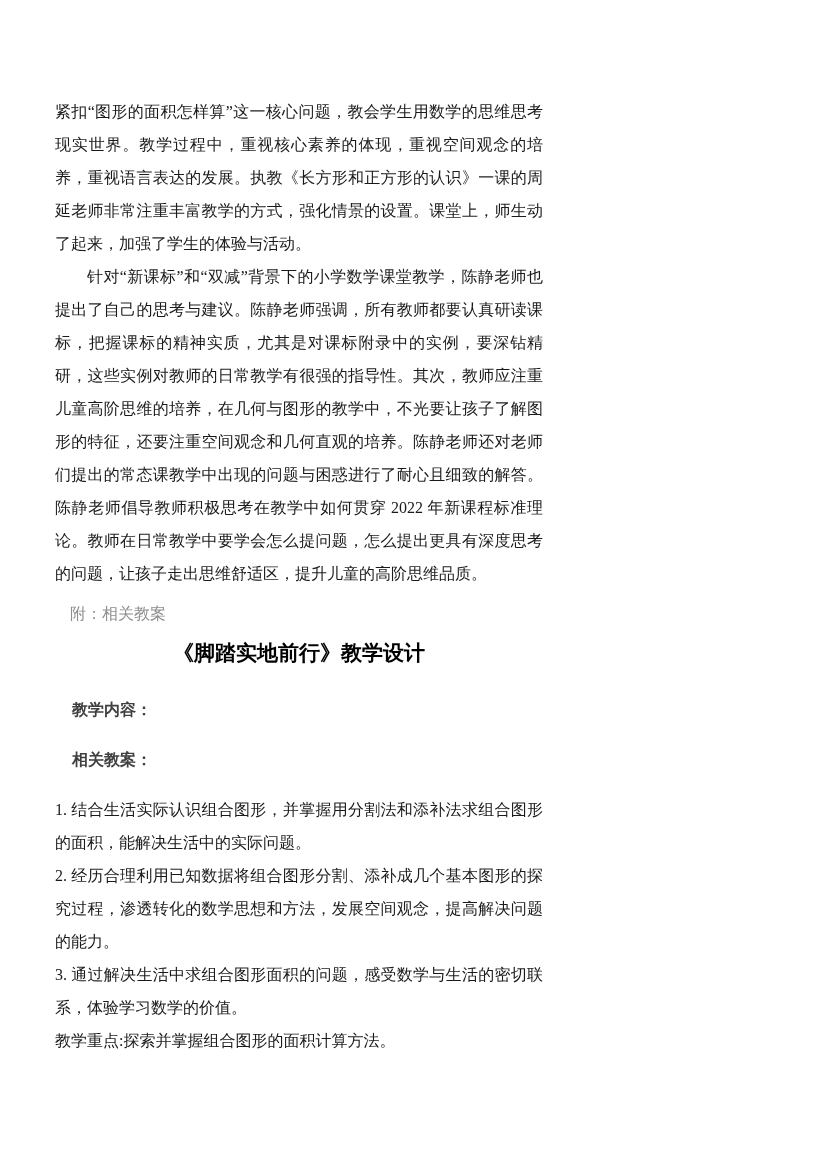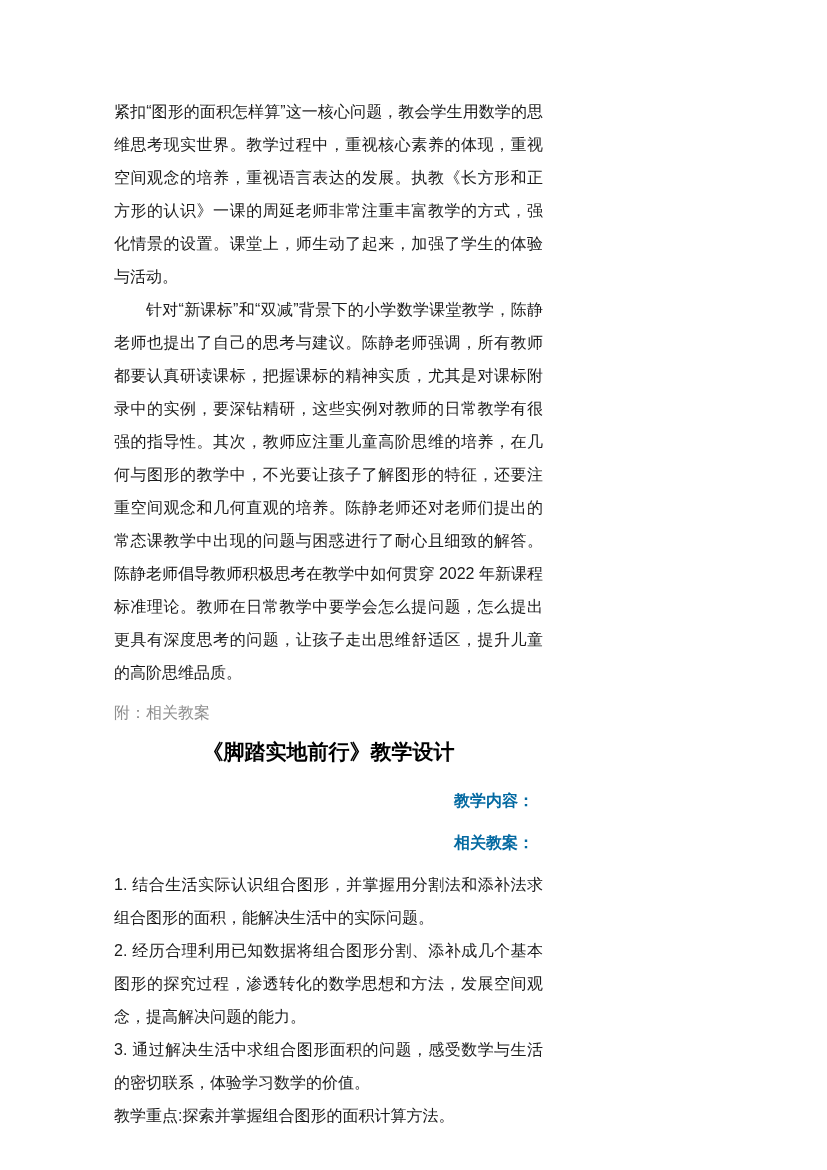--- a/index.html
+++ b/index.html
@@ -7,55 +7,54 @@
     padding: 0;
     background: #ffffff;
   }
   .page {
     position: relative;
     width: 663px;
     height: 1170px;
     background: #ffffff;
     overflow: hidden;
     box-sizing: border-box;
-    padding: 95px 120px 0 114px;
-    font-family: Liberation Sans, sans-serif;
+    padding: 95px 120px 0 55px;
+    font-family: Liberation Serif, serif;
     color: #1a1a1a;
   }
   .body-par {
     margin: 0;
     font-size: 16px;
     line-height: 33px;
     text-align: justify;
     color: #1a1a1a;
   }
   .body-par.indent {
     text-indent: 32px;
   }
   .attachment-note {
-    margin: 7px 0 0 0;
+    margin: 7px 0 0 15px;
     font-size: 16px;
     line-height: 33px;
     color: #8e8e8e;
   }
   .doc-title {
     margin: 0;
     font-size: 21px;
     line-height: 46px;
     font-weight: bold;
     text-align: center;
     color: #000000;
   }
   .sec-heading {
-    margin: 9px;
+    margin: 17px;
     font-size: 16px;
     line-height: 33px;
     font-weight: bold;
-    color: #0369a1;
-    text-align: right;
+    color: #404040;
   }
 </style>
 </head>
 <body>
 
 <div class="page">
 
   <p class="body-par">紧扣“图形的面积怎样算”这一核心问题，教会学生用数学的思维思考现实世界。教学过程中，重视核心素养的体现，重视空间观念的培养，重视语言表达的发展。执教《长方形和正方形的认识》一课的周延老师非常注重丰富教学的方式，强化情景的设置。课堂上，师生动了起来，加强了学生的体验与活动。</p>
 
   <p class="body-par indent">针对“新课标”和“双减”背景下的小学数学课堂教学，陈静老师也提出了自己的思考与建议。陈静老师强调，所有教师都要认真研读课标，把握课标的精神实质，尤其是对课标附录中的实例，要深钻精研，这些实例对教师的日常教学有很强的指导性。其次，教师应注重儿童高阶思维的培养，在几何与图形的教学中，不光要让孩子了解图形的特征，还要注重空间观念和几何直观的培养。陈静老师还对老师们提出的常态课教学中出现的问题与困惑进行了耐心且细致的解答。陈静老师倡导教师积极思考在教学中如何贯穿 2022 年新课程标准理论。教师在日常教学中要学会怎么提问题，怎么提出更具有深度思考的问题，让孩子走出思维舒适区，提升儿童的高阶思维品质。</p>

